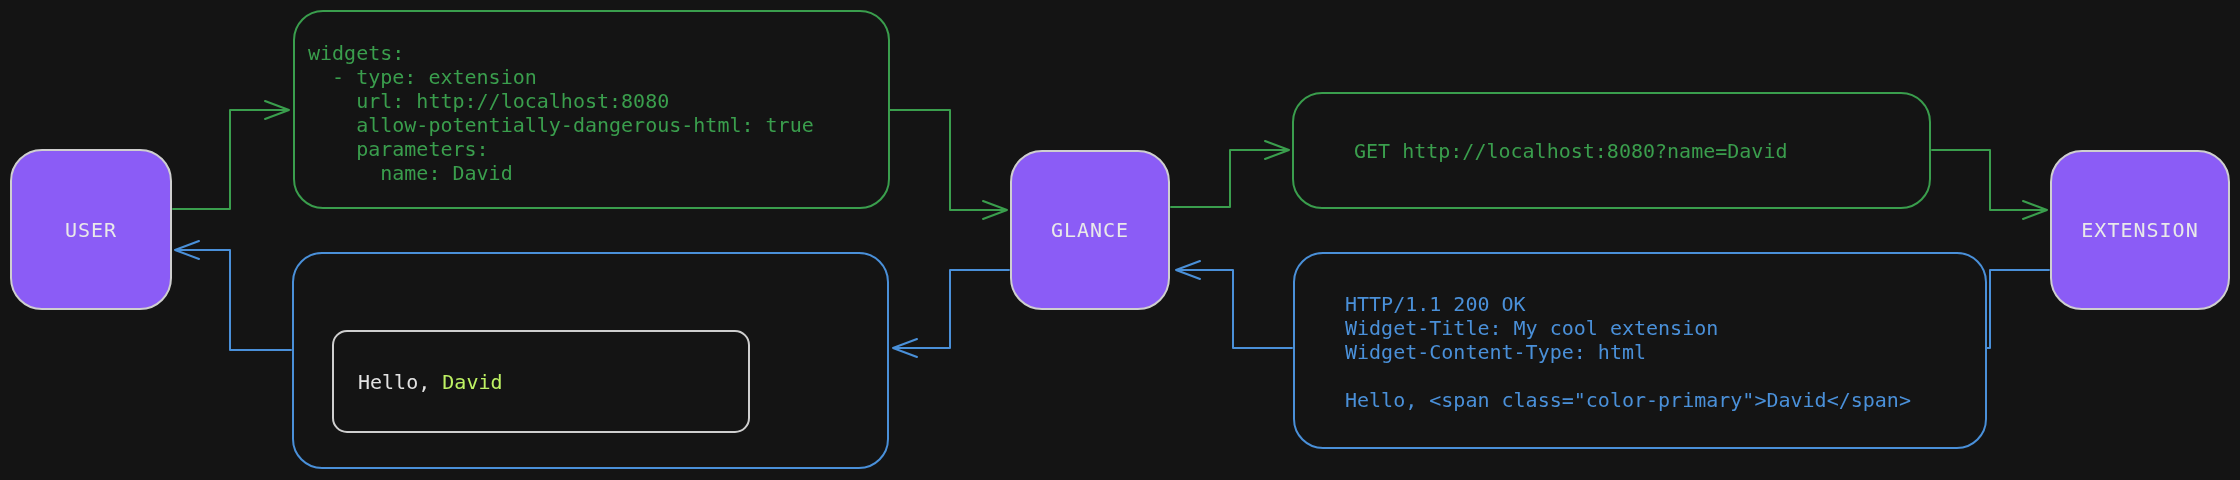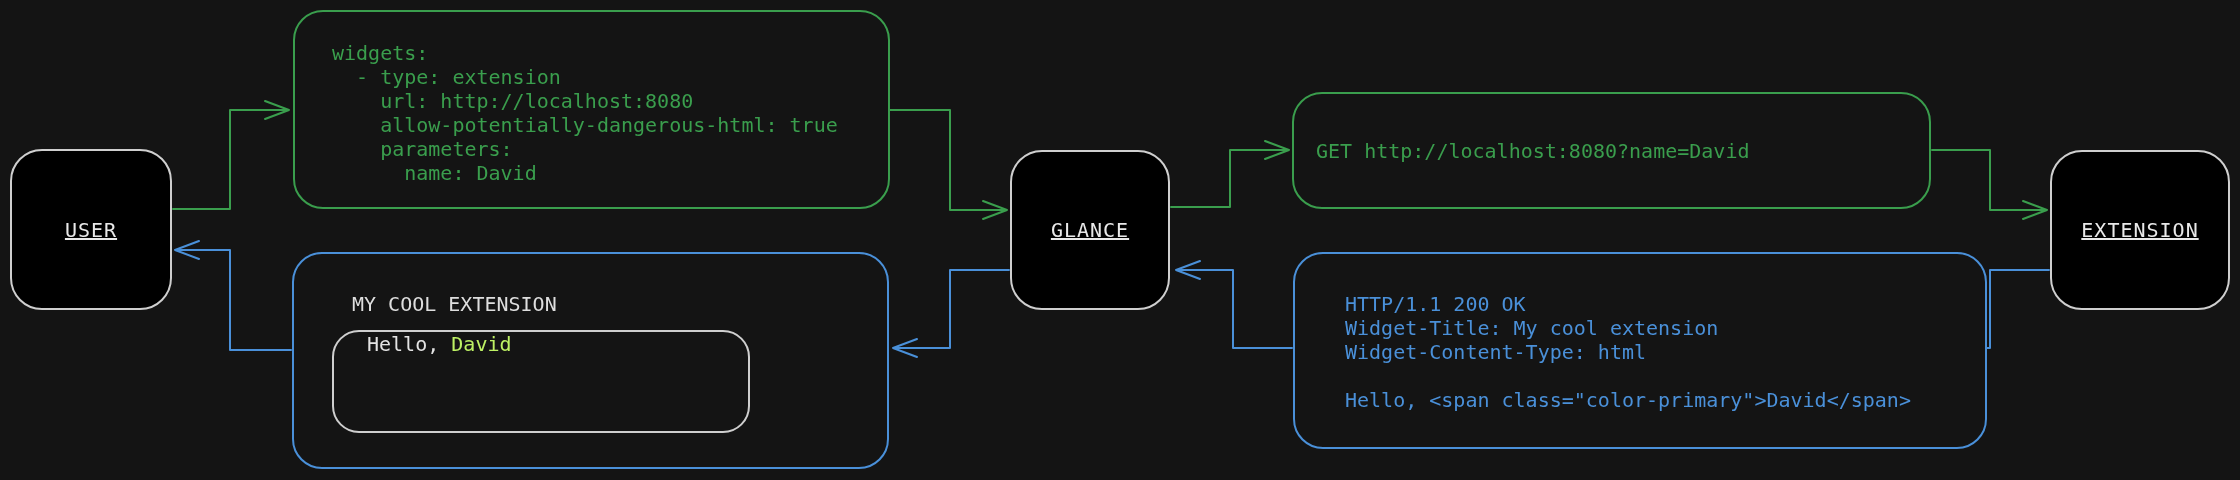--- a/index.html
+++ b/index.html
@@ -12,23 +12,22 @@
   }
   #arrow-layer { position: absolute; left: 0; top: 0; width: 2240px; height: 480px; }
   .node {
     position: absolute;
     border: 2px solid #cfcfcf;
     border-radius: 32px;
     display: flex; align-items: center; justify-content: center;
     color: #e9e9e9;
     font-size: 20px;
     letter-spacing: 1px;
-    background: #000000;
+    background: #8b5cf6;
     box-sizing: border-box;
-    text-decoration: underline;
   }
   #node-user      { left: 10px;   top: 149px; width: 162px; height: 161px; }
   #node-glance    { left: 1010px; top: 150px; width: 160px; height: 160px; }
   #node-extension { left: 2050px; top: 150px; width: 180px; height: 160px; justify-content: center; }
   .msgbox {
     position: absolute;
     border: 2px solid;
     border-radius: 30px;
     box-sizing: border-box;
     background: #141414;
@@ -36,39 +35,39 @@
   .msgbox.green { border-color: #3a9e4d; color: #3a9e4d; }
   .msgbox.blue  { border-color: #4a90d9; color: #4a90d9; }
   .msgbox pre {
     margin: 0;
     font-family: "DejaVu Sans Mono", "Liberation Mono", monospace;
     font-size: 20px;
     line-height: 24px;
     white-space: pre;
   }
   #box-widget-config { left: 293px; top: 10px; width: 597px; height: 199px; }
-  #box-widget-config pre { padding: 29px 0 0 37px; }
+  #box-widget-config pre { padding: 29px 0 0 13px; }
   #box-http-request {
     left: 1292px; top: 92px; width: 639px; height: 117px;
     display: flex; align-items: center;
   }
-  #box-http-request .code-line { font-size: 20px; padding-left: 22px; white-space: pre; }
+  #box-http-request .code-line { font-size: 20px; padding-left: 60px; white-space: pre; }
   #box-http-response { left: 1293px; top: 252px; width: 694px; height: 197px; }
   #box-http-response pre { padding: 38px 0 0 50px; }
   #box-rendered-widget { left: 292px; top: 252px; width: 597px; height: 217px; }
   #widget-title {
     position: absolute; left: 58px; top: 38px;
     color: #dedede; font-size: 20px; white-space: pre;
   }
   #rendered-output-box {
     position: absolute; left: 38px; top: 76px; width: 418px; height: 103px;
-    border: 2px solid #cfcfcf; border-radius: 27px;
+    border: 2px solid #cfcfcf; border-radius: 15px;
     box-sizing: border-box;
-    display: flex; align-items: flex-start;
-    padding-left: 33px;
+    display: flex; align-items: center;
+    padding-left: 24px;
     font-size: 20px;
     white-space: pre;
   }
   .greeting-prefix { color: #e3e3e3; }
   .greeting-name  { color: #bef264; }
 </style>
 </head>
 <body>
 
 <svg id="arrow-layer" viewBox="0 0 2240 480" xmlns="http://www.w3.org/2000/svg" fill="none">
@@ -135,17 +134,16 @@
 
 <div class="msgbox blue" id="box-http-response">
   <pre>HTTP/1.1 200 OK
 Widget-Title: My cool extension
 Widget-Content-Type: html
 
 Hello, &lt;span class="color-primary"&gt;David&lt;/span&gt;</pre>
 </div>
 
 <div class="msgbox blue" id="box-rendered-widget">
-  <div id="widget-title">MY COOL EXTENSION</div>
   <div id="rendered-output-box">
     <span class="greeting-prefix">Hello, </span><span class="greeting-name">David</span>
   </div>
 </div>
 
 </body></html>

